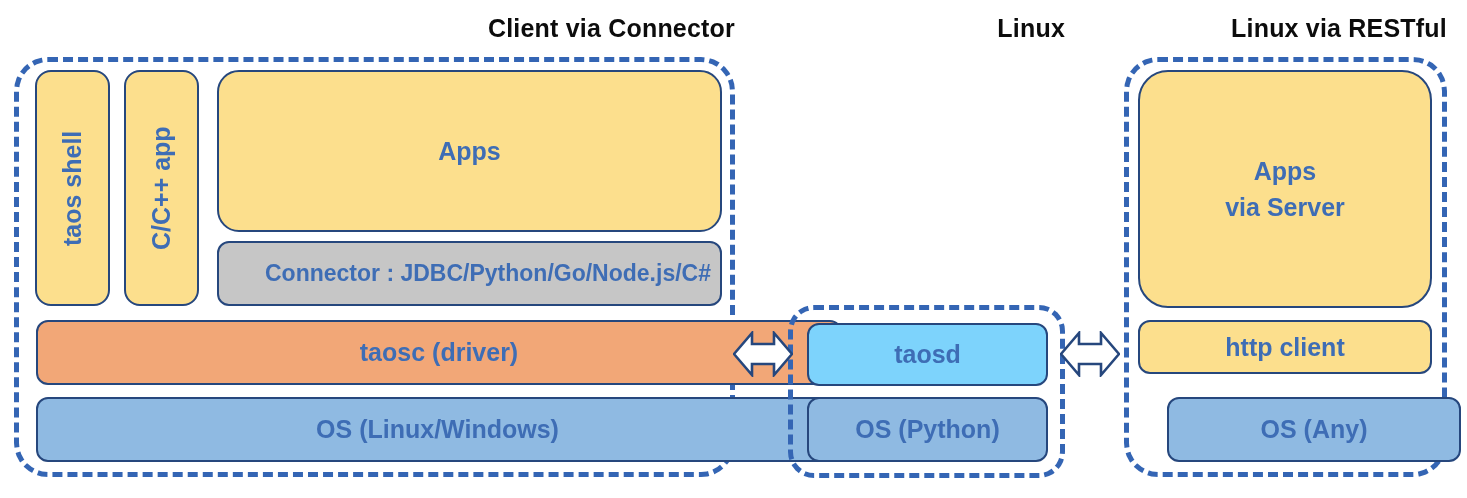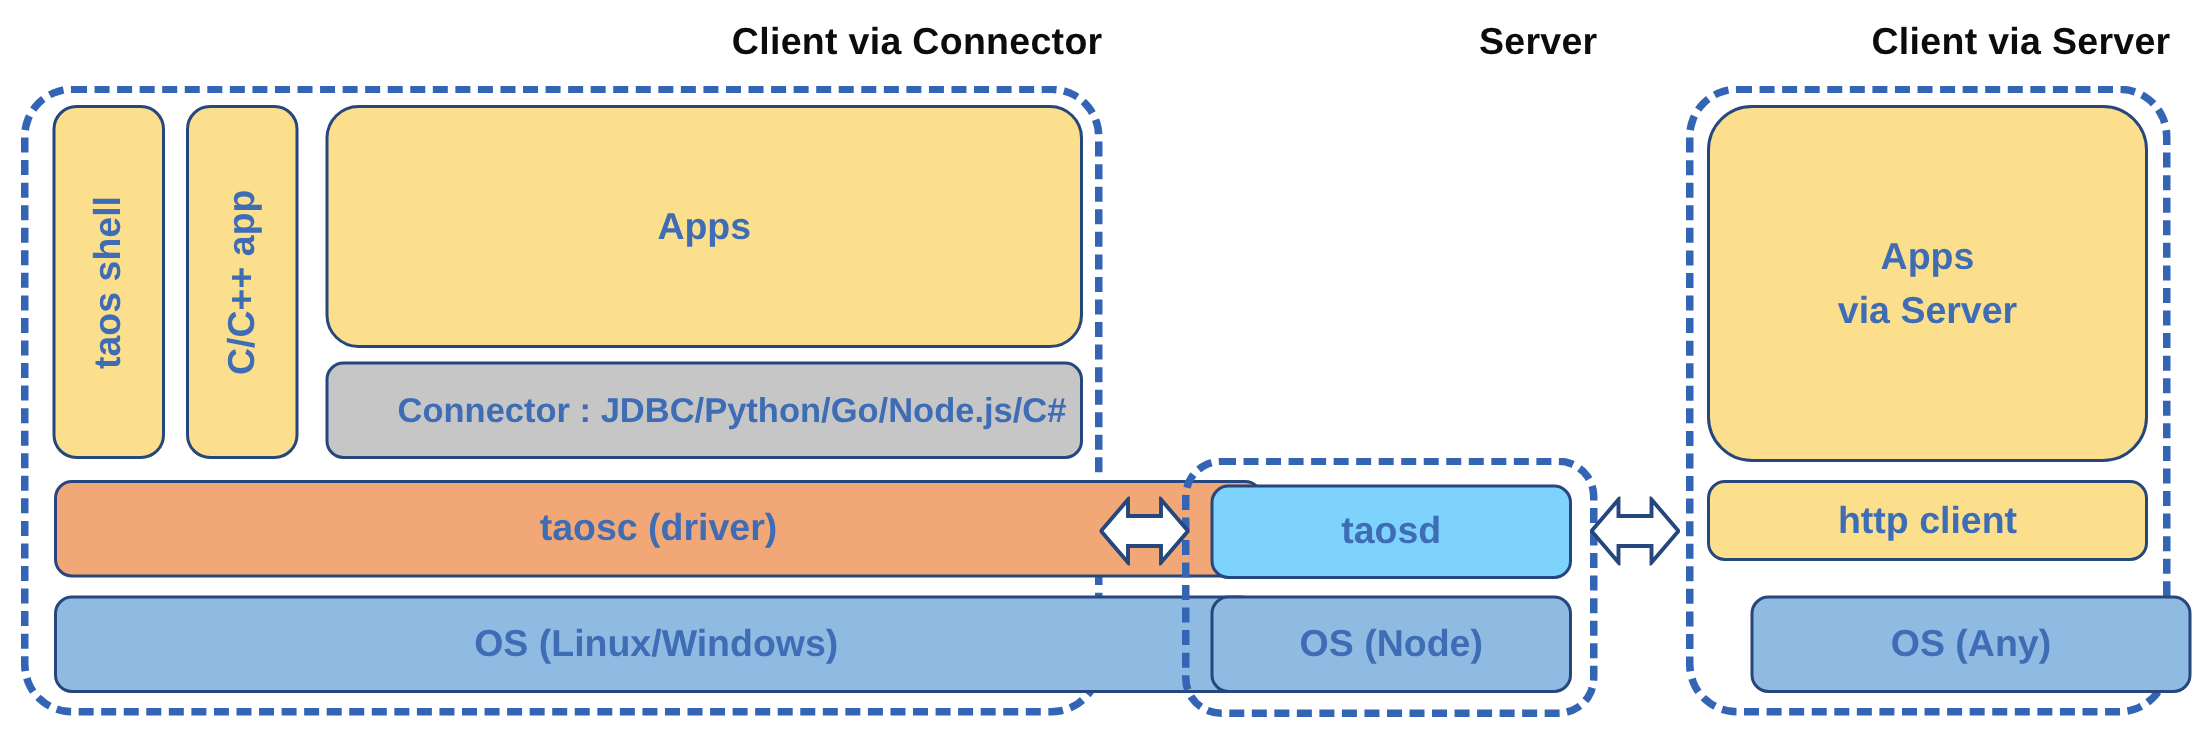--- a/index.html
+++ b/index.html
@@ -48,42 +48,42 @@
   .t23{font-size:23px;}
   .arrow{position:absolute;}
   .apps2line{line-height:1.45;}
 </style>
 </head>
 <body>
 
 <div id="stage">
 
   <div class="title" style="left:14px;top:14px;width:721px;">Client via Connector</div>
-  <div class="title" style="left:788px;top:14px;width:277px;">Server</div>
-  <div class="title" style="left:1124px;top:14px;width:323px;">Client via Server</div>
+  <div class="title" style="left:788px;top:14px;width:277px;">Linux</div>
+  <div class="title" style="left:1124px;top:14px;width:323px;">Linux via RESTful</div>
 
   <div class="dashed" style="left:14px;top:57px;width:721px;height:420px;"></div>
 
   <div class="box yellow r16 vtext" style="left:35px;top:70px;width:75px;height:236px;">taos shell</div>
 
   <div class="box yellow r16 vtext" style="left:124px;top:70px;width:75px;height:236px;">C/C++ app</div>
 
   <div class="box yellow r22 t25" style="left:217px;top:70px;width:505px;height:162px;">Apps</div>
 
   <div class="box gray r12 t23" style="left:217px;top:241px;width:505px;height:65px;">Connector : JDBC/Python/Go/Node.js/C#</div>
 
   <div class="box orange r12 t25" style="left:36px;top:320px;width:806px;height:65px;">taosc (driver)</div>
 
   <div class="box blue r12 t25" style="left:36px;top:397px;width:803px;height:65px;">OS (Linux/Windows)</div>
 
   <div class="dashed" style="left:788px;top:305px;width:277px;height:173px;border-radius:26px;"></div>
 
   <div class="box green r12 t25" style="left:807px;top:323px;width:241px;height:63px;">taosd</div>
 
-  <div class="box blue r12 t25" style="left:807px;top:397px;width:241px;height:65px;">OS (Node)</div>
+  <div class="box blue r12 t25" style="left:807px;top:397px;width:241px;height:65px;">OS (Python)</div>
 
   <div class="dashed" style="left:1124px;top:57px;width:323px;height:420px;"></div>
 
   <div class="box yellow r30 t25 apps2line" style="left:1138px;top:70px;width:294px;height:238px;">
     <div>
       <div>Apps</div>
       <div>via Server</div>
     </div>
   </div>
 

